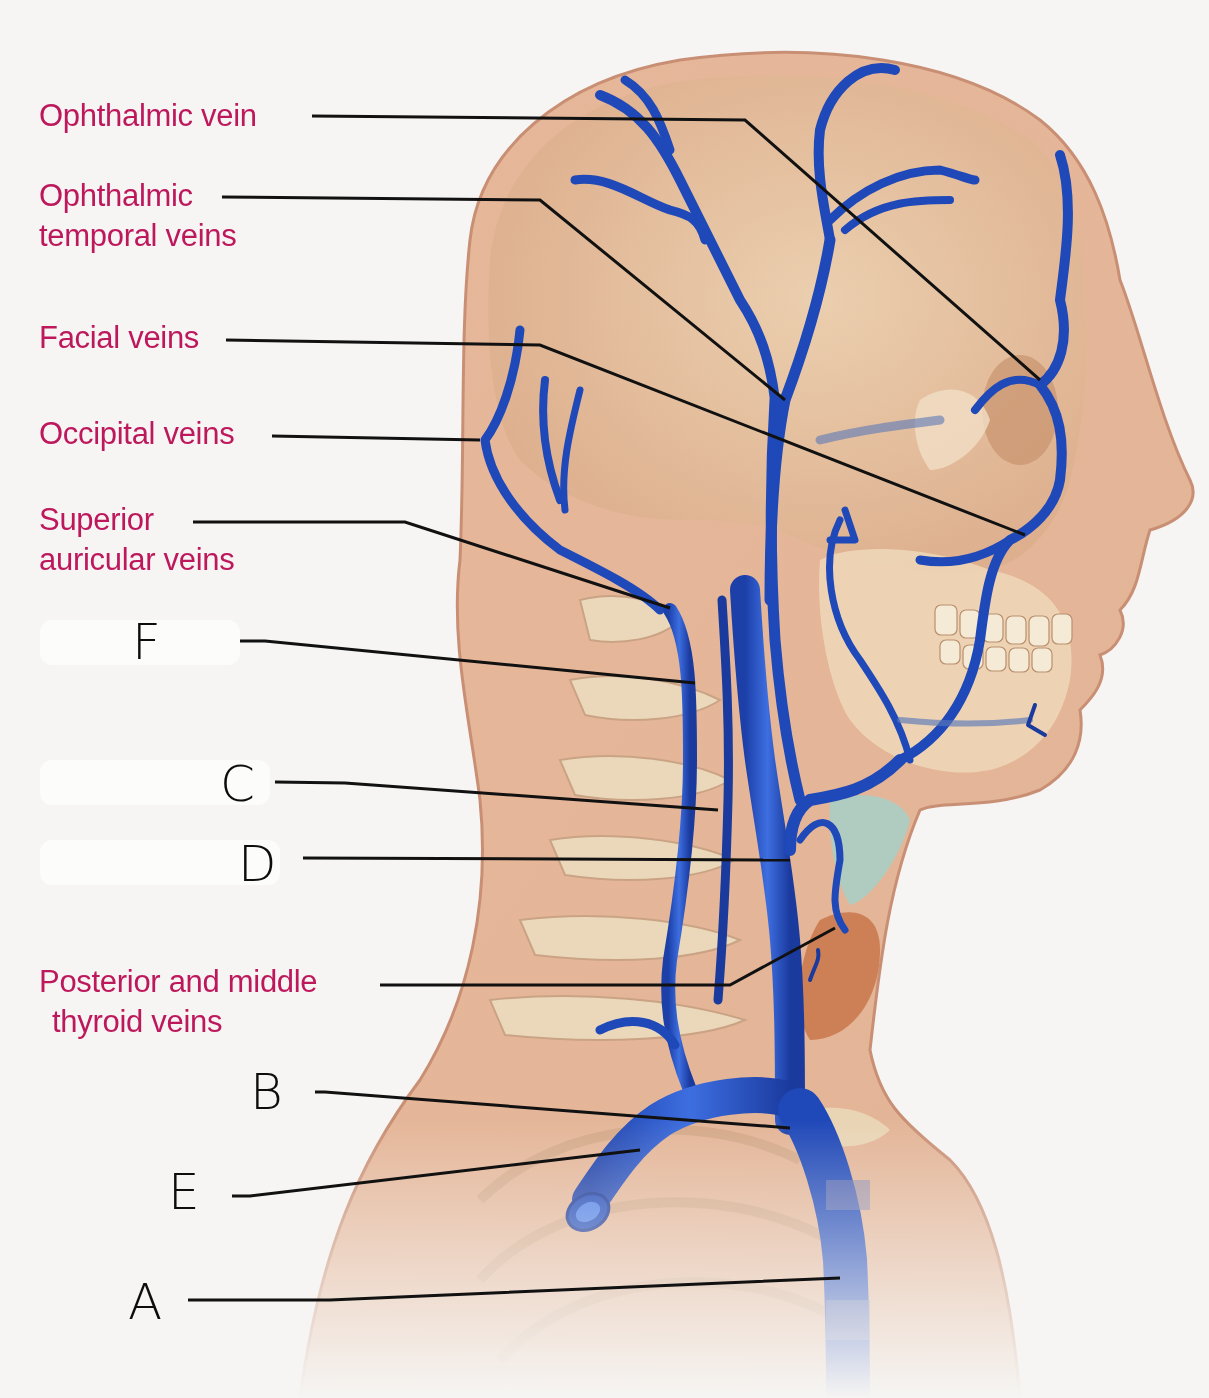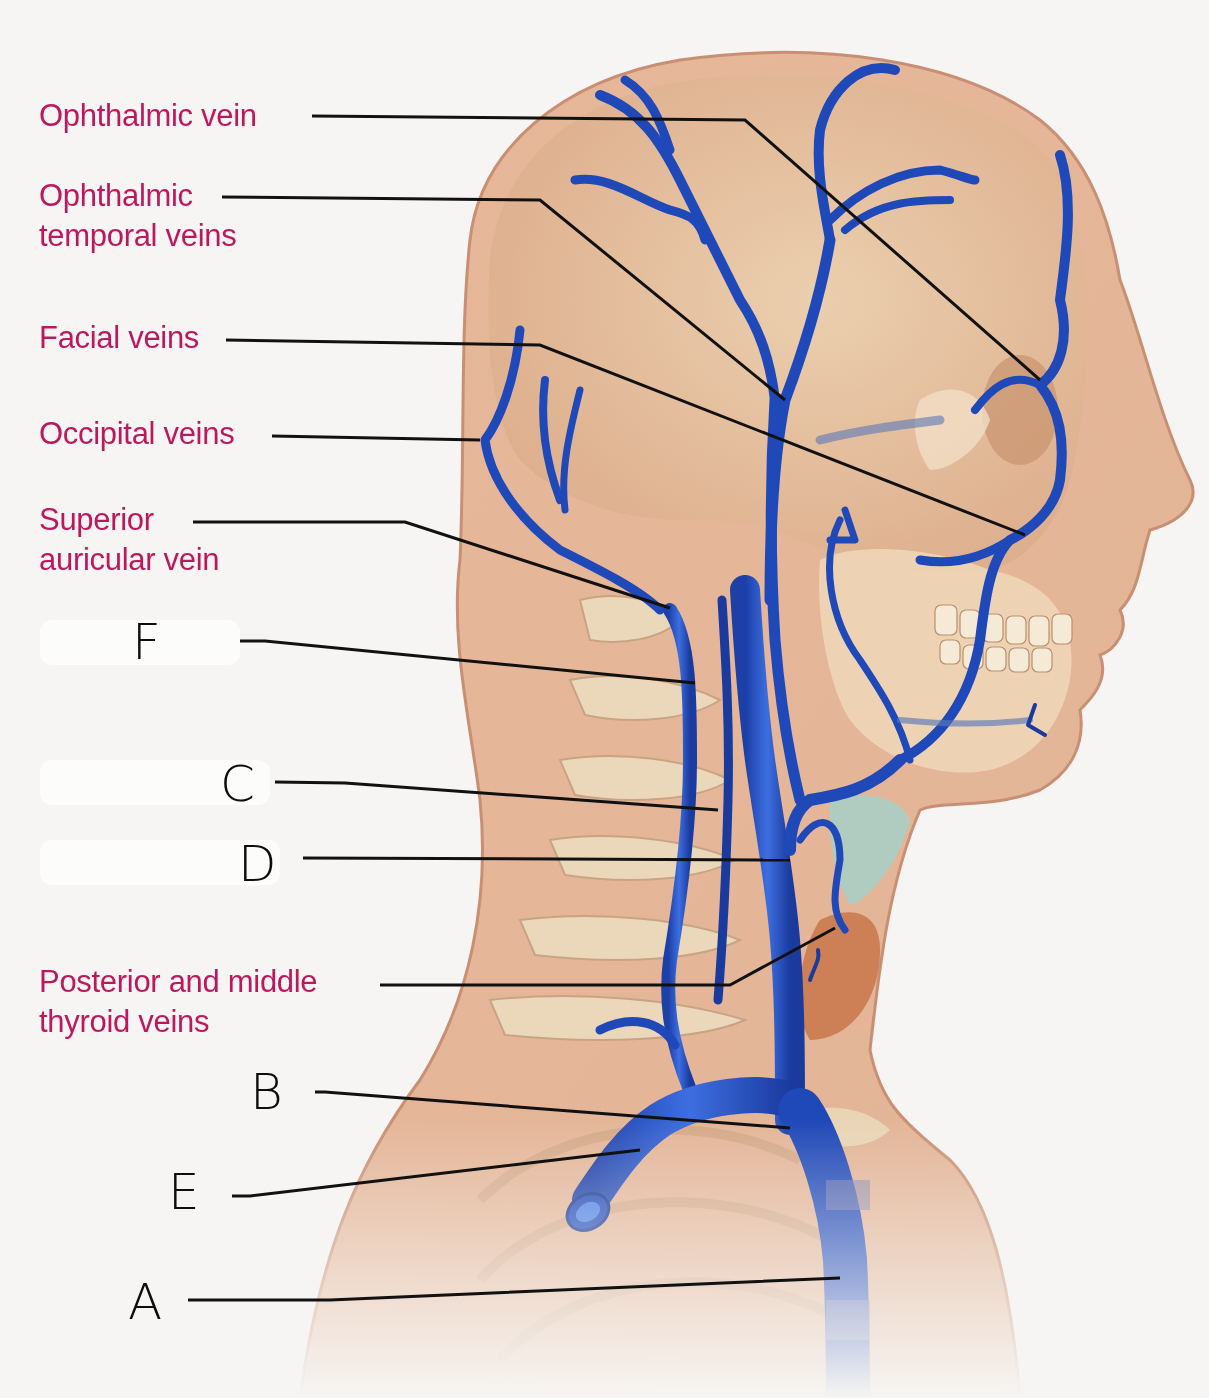--- a/index.html
+++ b/index.html
@@ -170,22 +170,22 @@
 <div class="mask" style="left:40px;top:620px;width:200px;height:45px"></div>
 <div class="mask" style="left:40px;top:760px;width:230px;height:45px"></div>
 <div class="mask" style="left:40px;top:840px;width:240px;height:45px"></div>
 
 <div class="label" style="left:39px;top:96px">Ophthalmic vein</div>
 <div class="label" style="left:39px;top:176px">Ophthalmic</div>
 <div class="label" style="left:39px;top:216px">temporal veins</div>
 <div class="label" style="left:39px;top:318px">Facial veins</div>
 <div class="label" style="left:39px;top:414px">Occipital veins</div>
 <div class="label" style="left:39px;top:500px">Superior</div>
-<div class="label" style="left:39px;top:540px">auricular vein</div>
+<div class="label" style="left:39px;top:540px">auricular veins</div>
 <div class="label" style="left:39px;top:962px">Posterior and middle</div>
-<div class="label" style="left:39px;top:1002px">thyroid veins</div>
+<div class="label" style="left:52px;top:1002px">thyroid veins</div>
 
 <div class="hand" style="left:132px;top:614px">F</div>
 <div class="hand" style="left:220px;top:756px">C</div>
 <div class="hand" style="left:238px;top:836px">D</div>
 <div class="hand" style="left:250px;top:1064px">B</div>
 <div class="hand" style="left:168px;top:1164px">E</div>
 <div class="hand" style="left:128px;top:1274px">A</div>
 
 </body></html>

